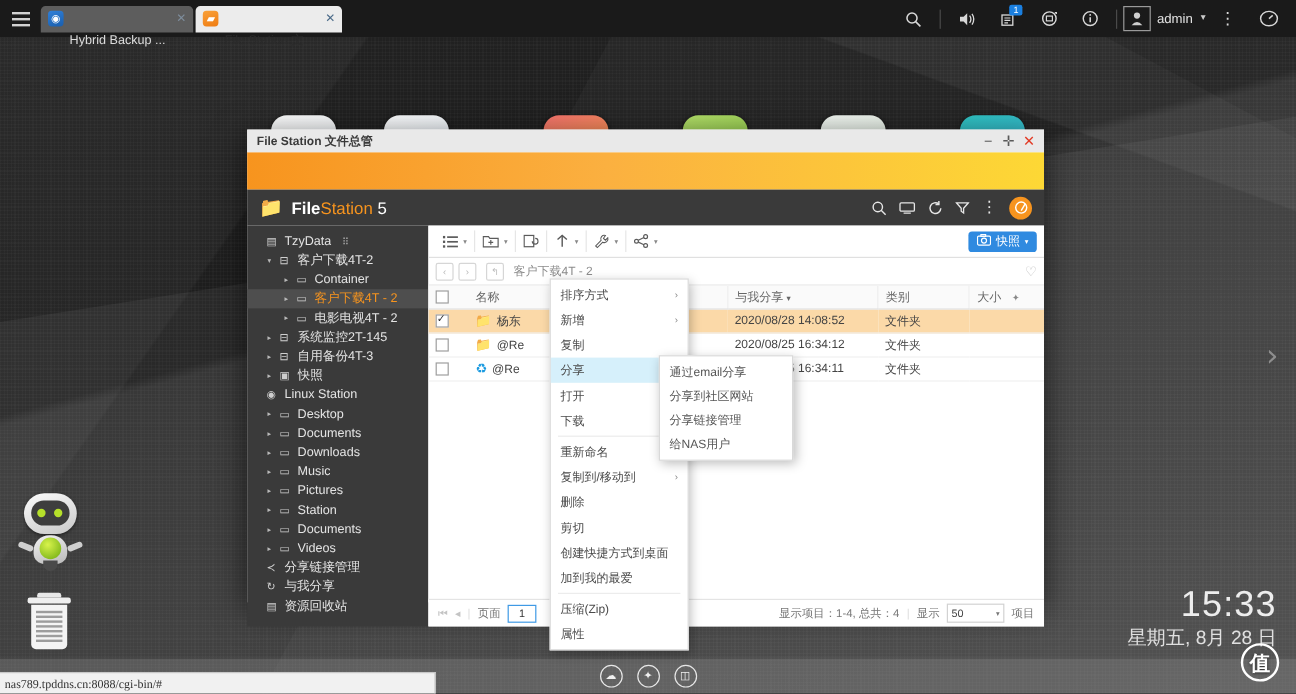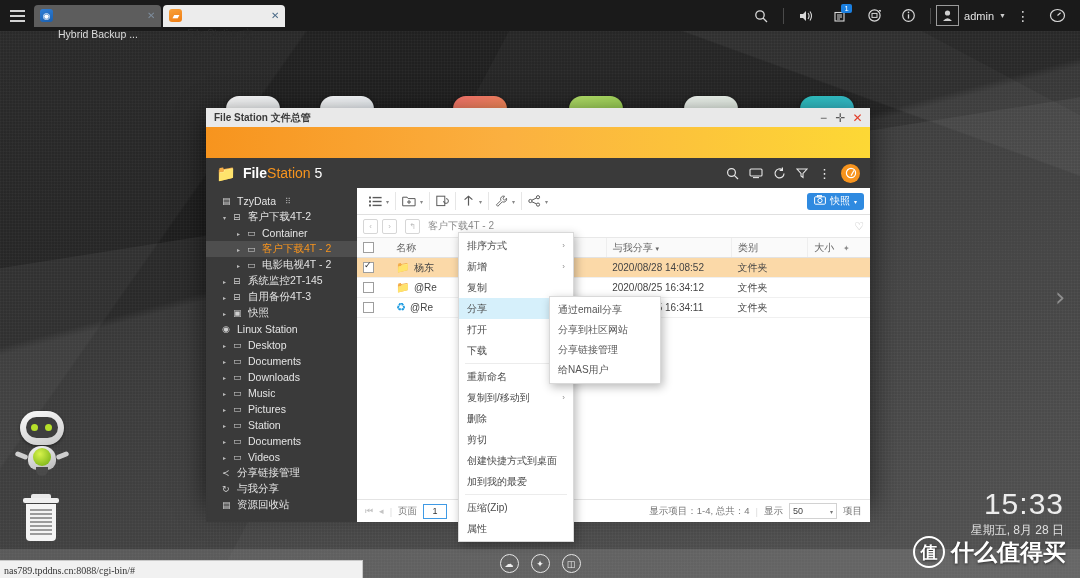--- a/index.html
+++ b/index.html
@@ -155,21 +155,21 @@
   .dot{width:5px;height:5px;border-radius:50%;background:#6a6a6a;cursor:pointer;}
   .dot.on{background:#f0f0f0;}
   #tasktray{position:absolute;left:0;top:549px;width:1080px;height:29px;
     background:rgba(150,150,150,0.30);z-index:10;display:flex;align-items:center;
     justify-content:center;gap:12px;}
   .trayico{width:17px;height:17px;border-radius:50%;border:1.5px solid #e6e6e6;
     display:flex;align-items:center;justify-content:center;color:#f0f0f0;font-size:9px;cursor:pointer;}
   
   #clock{position:absolute;right:16px;top:488px;text-align:right;z-index:12;}
   #ctime{font-size:30px;color:#ededed;line-height:32px;letter-spacing:1px;}
-  #cdate{font-size:12px;color:#e0e0e0;margin-top:2px;}
+  #cdate{font-size:16px;color:#e0e0e0;margin-top:2px;}
   
   #wm{position:absolute;right:14px;top:536px;display:flex;align-items:center;
     gap:6px;z-index:14;color:#fff;font-size:23px;font-weight:bold;
     text-shadow:0 1px 3px rgba(0,0,0,0.6);}
   #wmcircle{width:28px;height:28px;border-radius:50%;border:2.5px solid #fff;
     display:flex;align-items:center;justify-content:center;font-size:17px;font-weight:bold;}
   
   #urlbar{position:absolute;left:0;top:560px;width:358px;height:18px;
     background:#f1f1f1;border:1px solid #c8c8c8;border-left:none;border-bottom:none;
     display:flex;align-items:center;padding-left:4px;font-size:10px;color:#333;z-index:70;
@@ -254,21 +254,20 @@
   <div class="trayico">◫</div>
 </div>
 
 <div id="clock">
   <div id="ctime">15:33</div>
   <div id="cdate">星期五, 8月 28 日</div>
 </div>
 
 <div id="wm">
   <div id="wmcircle">值</div>
-  <div>什么值得买</div>
 </div>
 
 <div id="topbar">
   <div class="hamburger">
       <i></i>
       <i></i>
       <i></i>
     </div>
 
   <div class="tab inactive">

